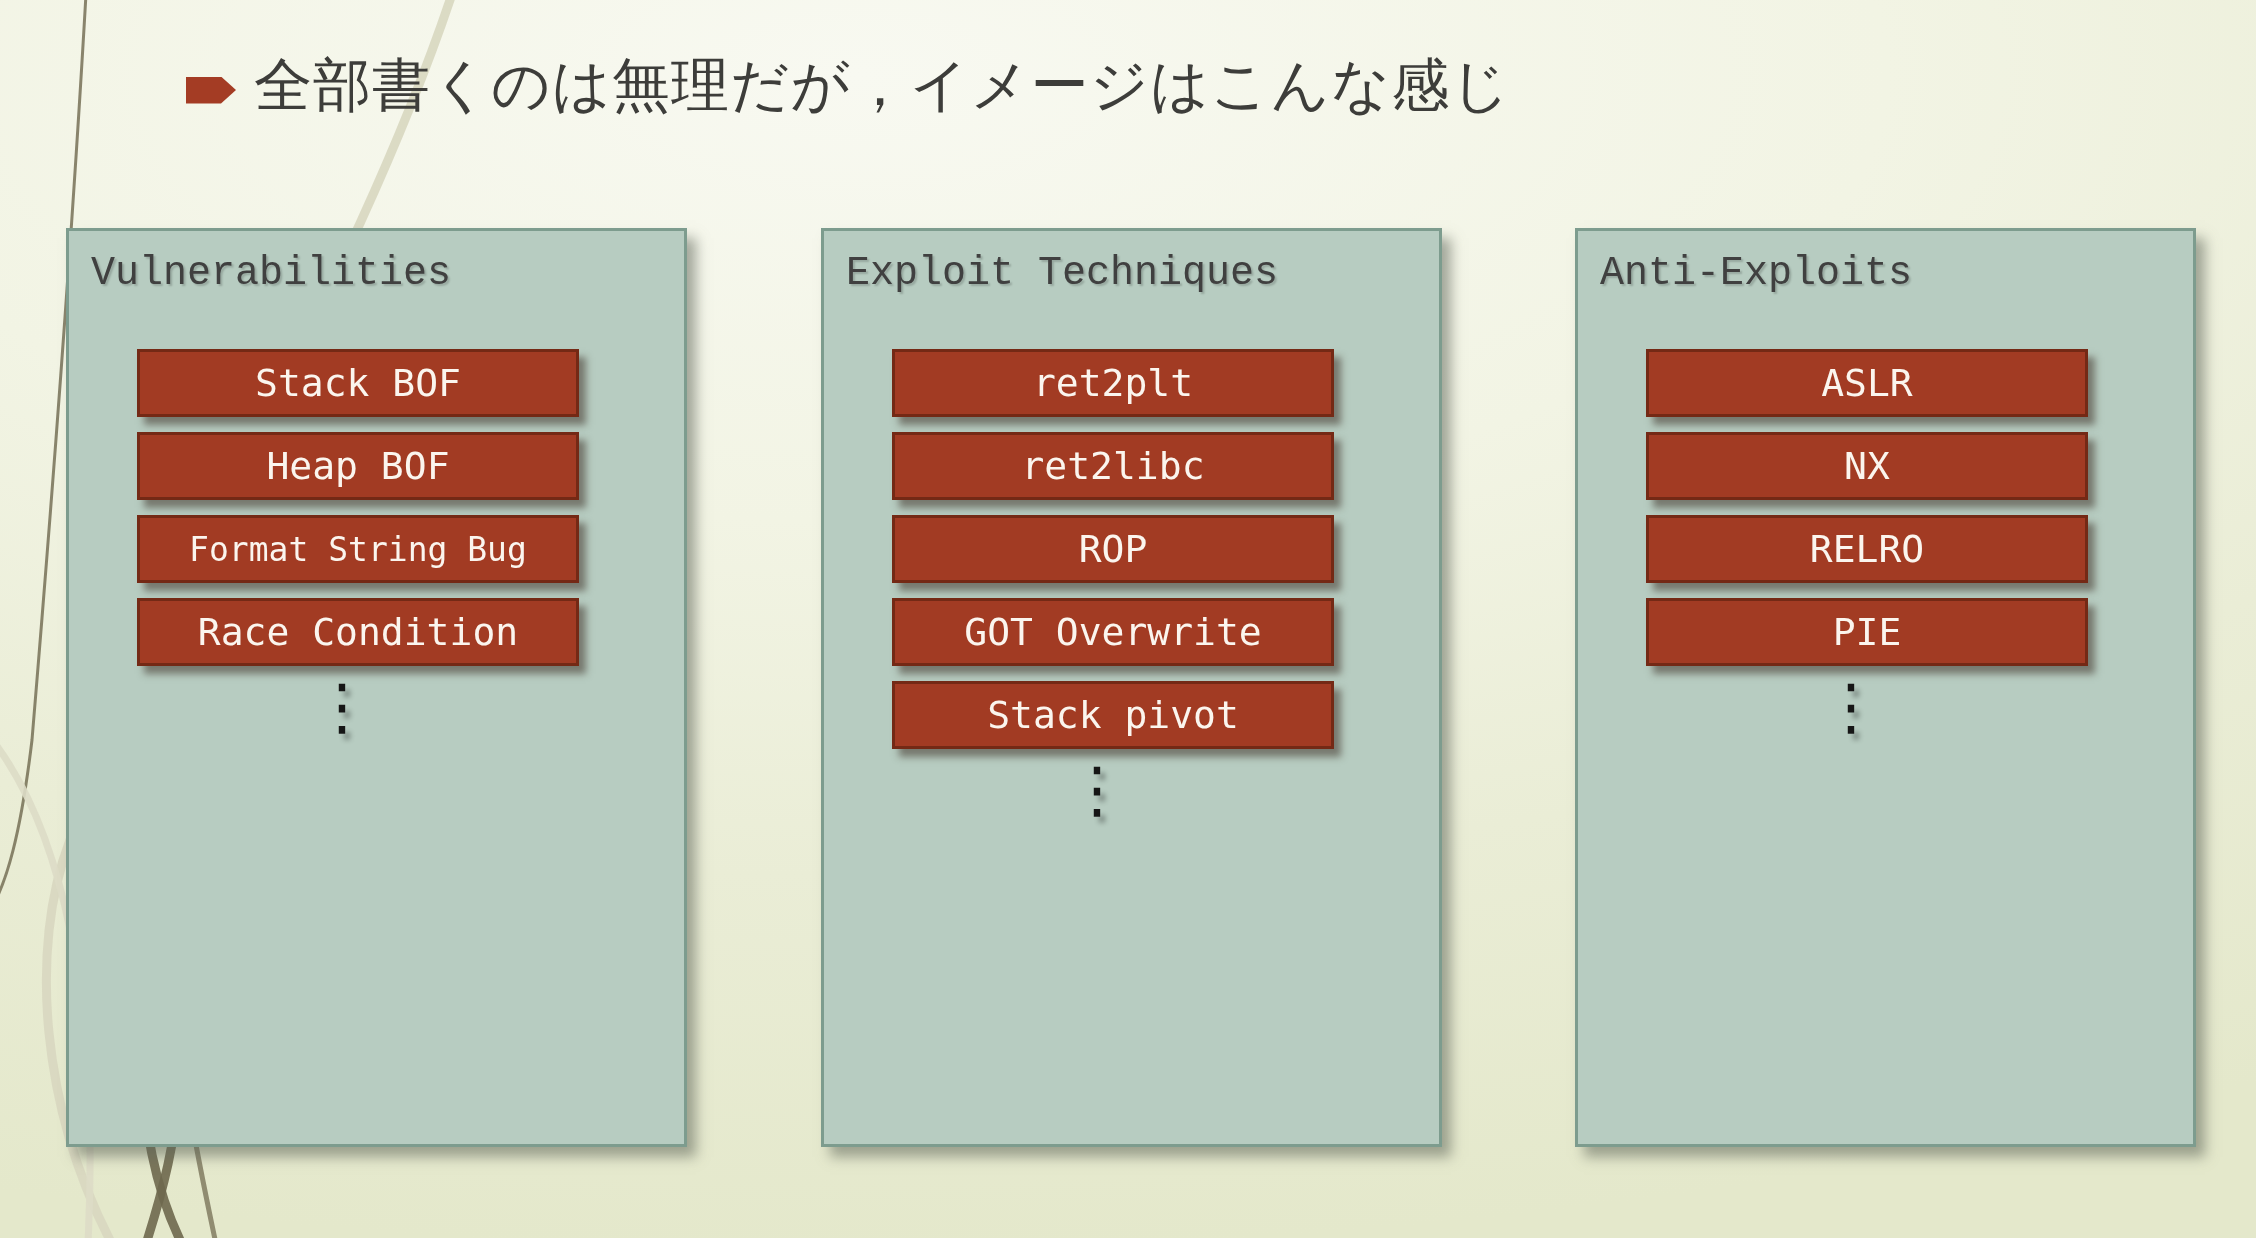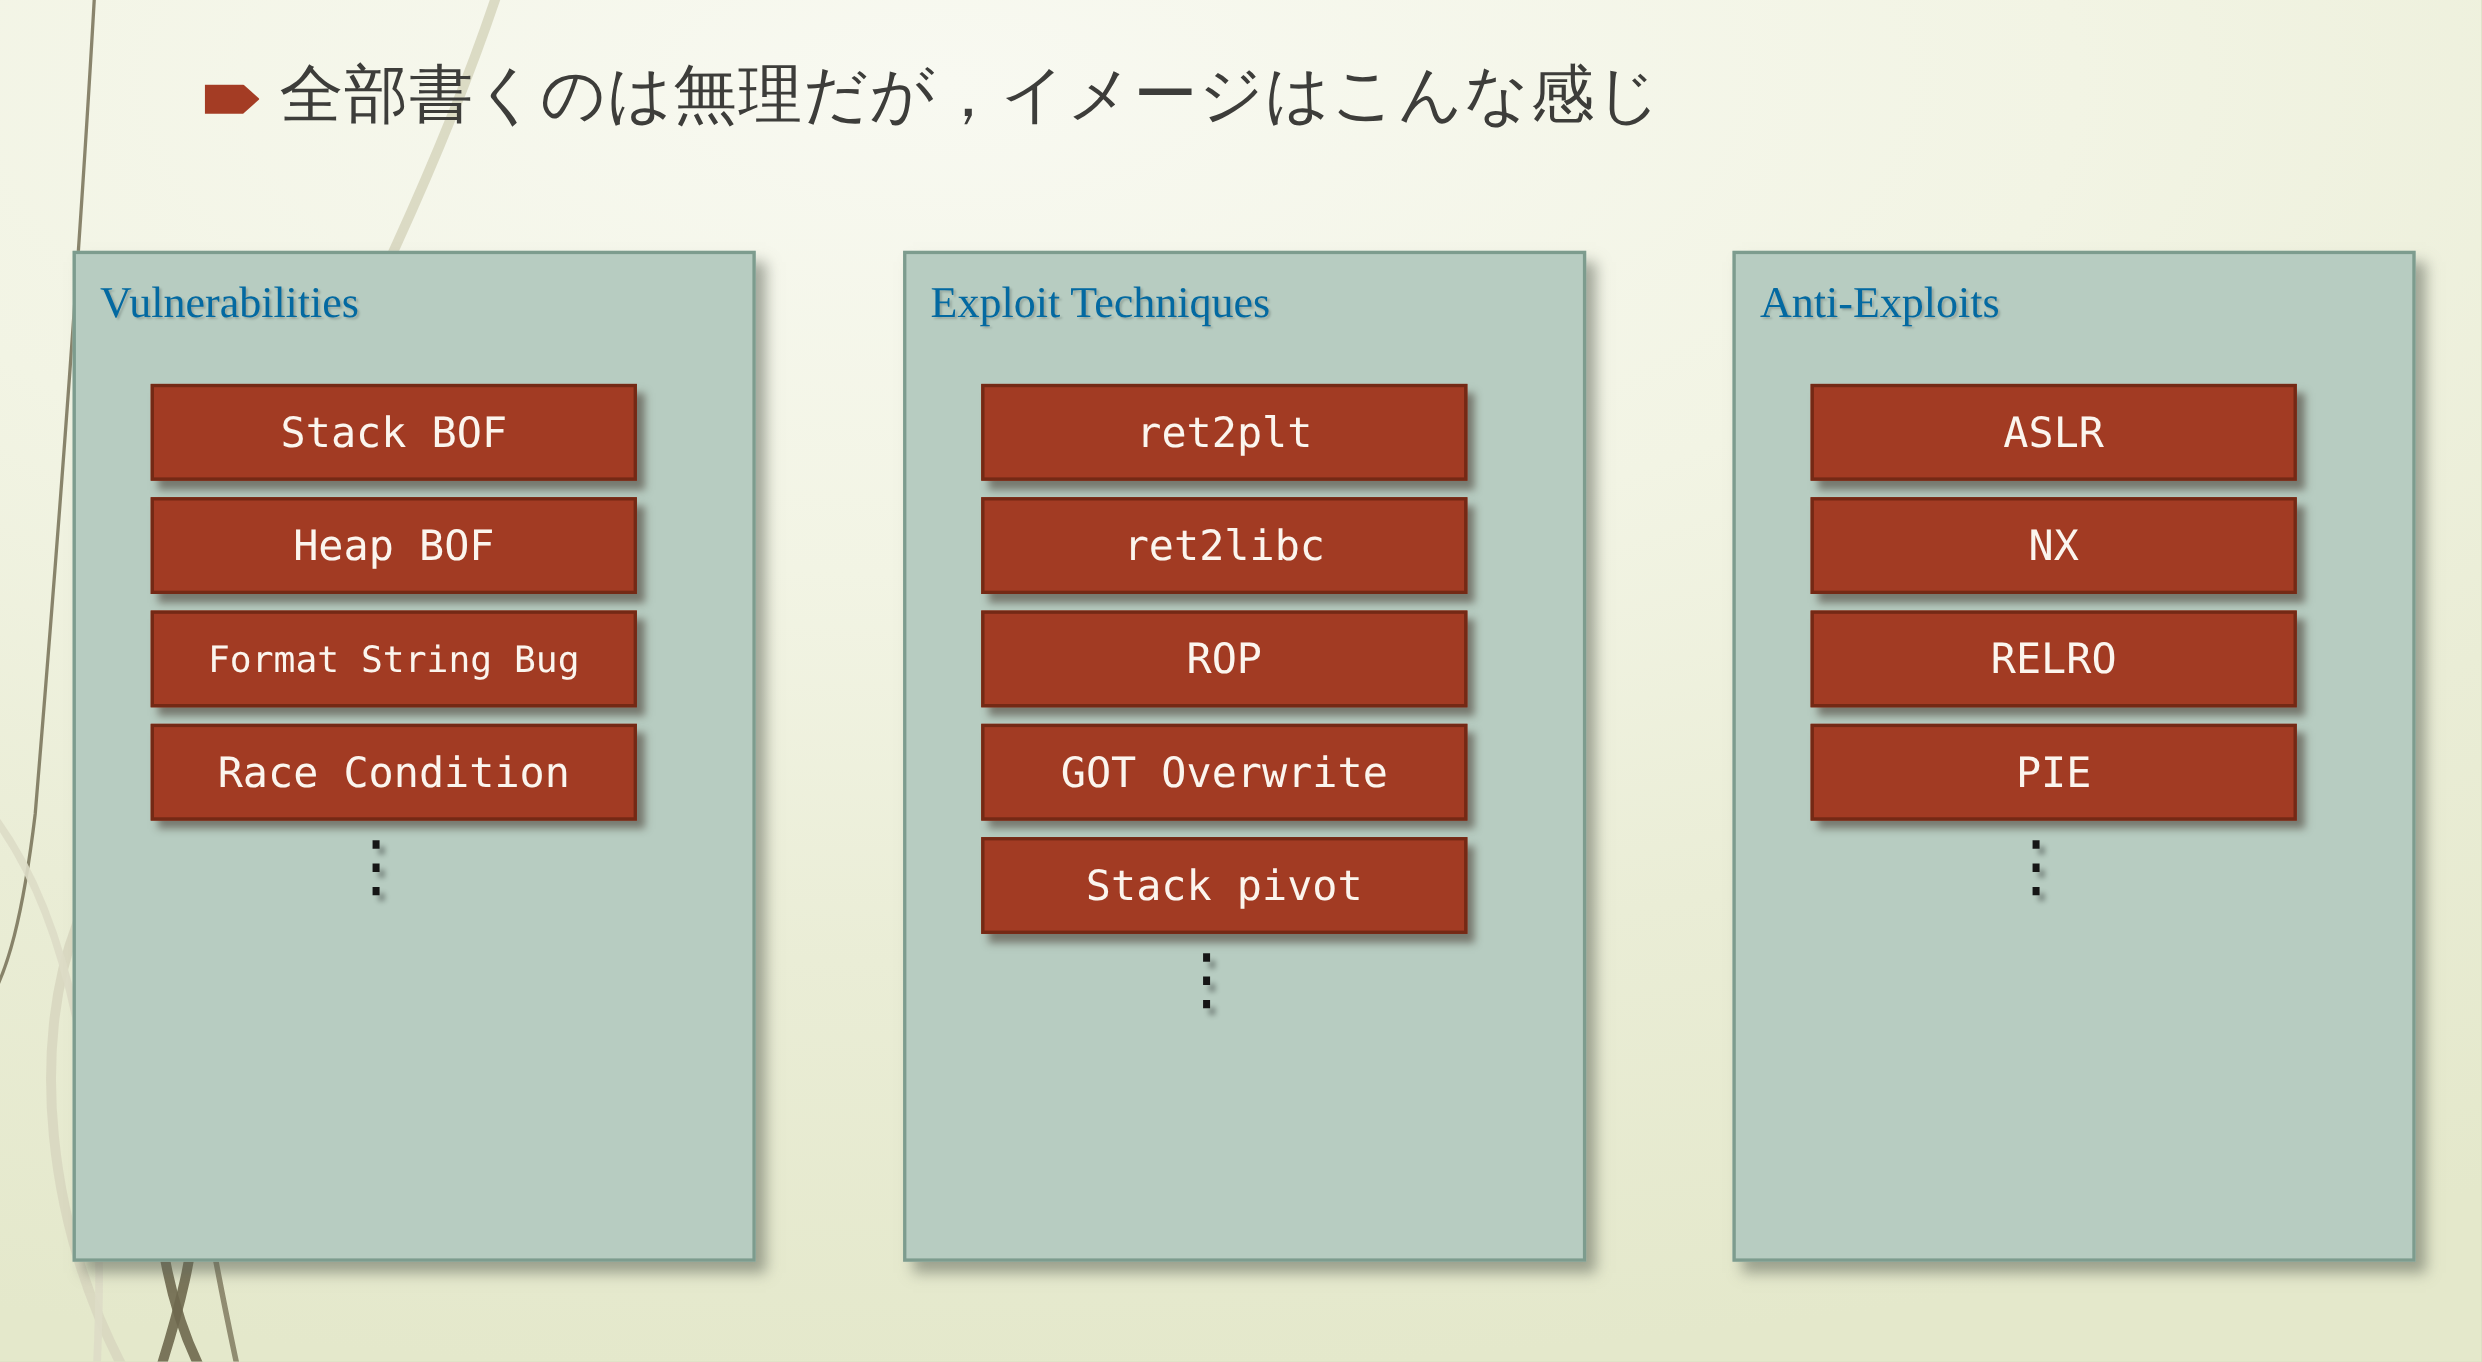--- a/index.html
+++ b/index.html
@@ -27,28 +27,28 @@
 
   .panel{
     position:absolute;top:228px;width:621px;height:919px;
     box-sizing:border-box;
     background:#b7ccc1;
     border:3px solid #7d9c8e;
     box-shadow:9px 10px 12px rgba(95,102,90,.55);
   }
   .panel-title{
     margin:20px 16px 0 22px;
-    font-family:Liberation Serif, serif;
-    font-size:40px;color:#0369a1;white-space:nowrap;
+    font-family:Liberation Mono, monospace;
+    font-size:40px;color:#404040;white-space:nowrap;
     text-shadow:2px 2px 2px rgba(0,0,0,.18);
   }
   .boxes{position:absolute;left:68px;top:118px;width:442px;}
   .box{
     box-sizing:border-box;
-    width:442px;height:88px;margin-bottom:15px;
+    width:442px;height:68px;margin-bottom:15px;
     background:#a23b23;
     border:3px solid #742915;
     box-shadow:7px 8px 7px rgba(55,40,30,.5);
     display:flex;align-items:center;justify-content:center;
     font-family:"DejaVu Sans Mono","Liberation Mono",monospace;
     font-size:38px;color:#fbf5ee;white-space:nowrap;
   }
   .box.small-text{font-size:33px;}
   .more{
     margin-top:10px;width:442px;

